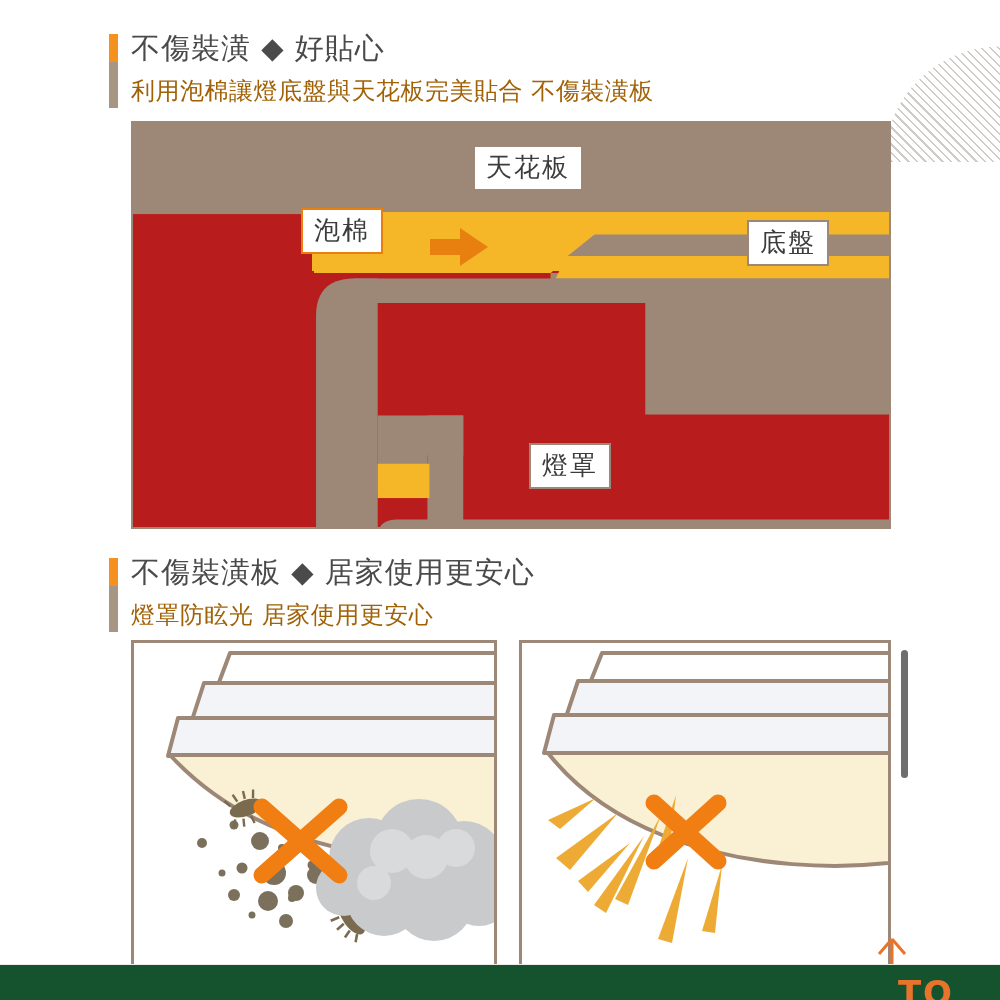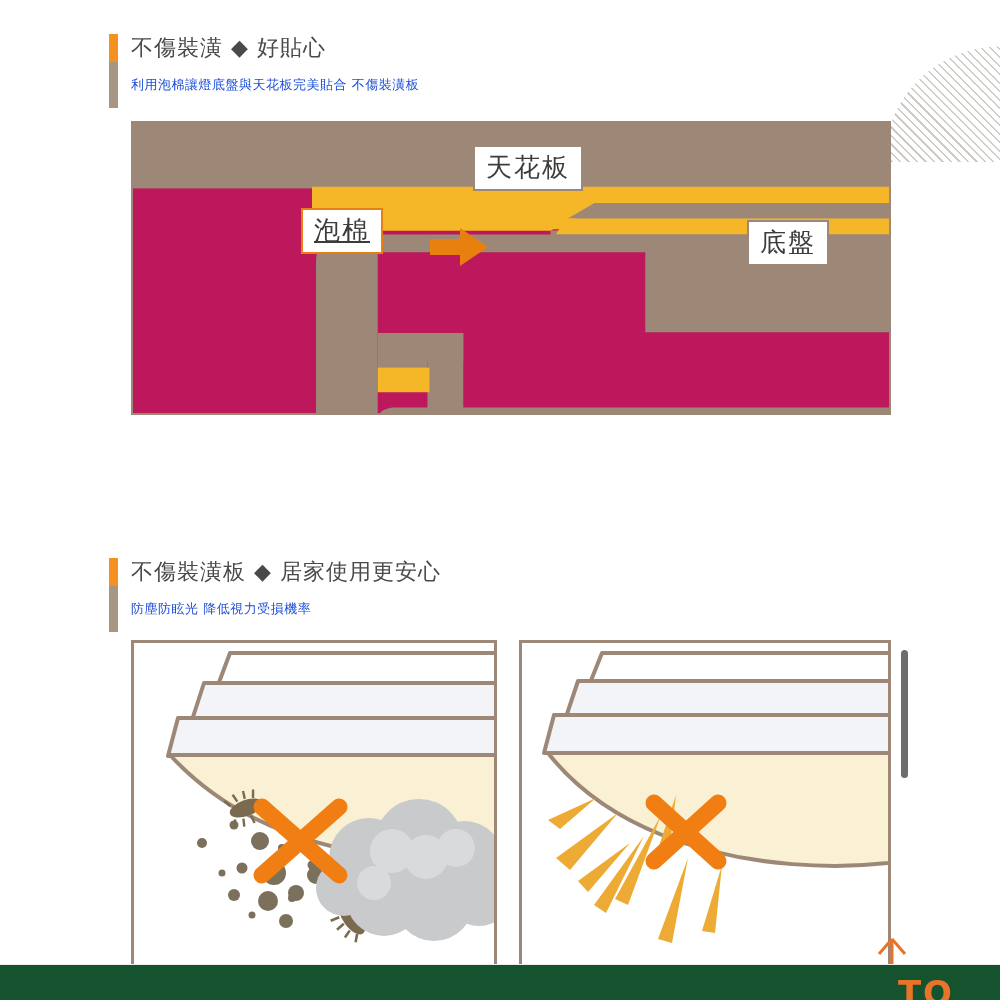--- a/index.html
+++ b/index.html
@@ -22,43 +22,43 @@
   }
 
   
   .section{ position:absolute; left:0; width:1000px; }
   .heading-wrap{ position:relative; padding-left:131px; }
   .accent-bar{
     position:absolute; left:109px; top:6px; width:9px; height:74px;
     background:linear-gradient(to bottom,#F5911E 0 38%, #A89685 38% 100%);
   }
   .h-title{
-    font-size:22px; line-height:40px; color:#4a4a4a; letter-spacing:1px;
+    font-size:29px; line-height:40px; color:#4a4a4a; letter-spacing:1px;
     font-weight:400; white-space:nowrap;
   }
   .h-sub{
-    font-size:13px; line-height:30px; color:#1d4ed8; letter-spacing:0.5px;
-    white-space:nowrap; margin-top:2px;
+    font-size:24px; line-height:30px; color:#a16207; letter-spacing:0.5px;
+    white-space:nowrap; margin-top:8px;
   }
 
   
   .frame{ position:absolute; overflow:hidden; }
 
   
-  #xsec{ left:131px; top:121px; width:760px; height:294px;
-         border:2px solid #9D8878; background:#be185d; }
+  #xsec{ left:131px; top:121px; width:760px; height:408px;
+         border:2px solid #9D8878; background:#b91c1c; }
   #xsec svg{ display:block; width:100%; height:100%; }
 
   
   .tag{
     position:absolute; background:#fff; border:2px solid #9D8878;
     color:#3c3c3c; font-size:26px; line-height:1; padding:7px 11px 9px;
     letter-spacing:2px; white-space:nowrap; z-index:5;
   }
-  .tag.orange{ border-color:#E8800F;text-decoration:underline; }
+  .tag.orange{ border-color:#E8800F; }
 
   
   .panel{ position:absolute; top:640px; width:366px; height:338px;
           border:3px solid #9D8878; background:#fff; overflow:hidden; }
   #panelL{ left:131px; }
   #panelR{ left:519px; width:372px; }
   .panel svg{ display:block; width:100%; height:100%; }
 
   
   .scrollbar-track{
@@ -321,21 +321,21 @@
 
     <svg style="position:absolute; left:297px; top:103px; width:60px; height:42px;" viewBox="0 0 60 42">
       <path d="M0,13 L30,13 L30,2 L58,21 L30,40 L30,29 L0,29 Z" fill="#E8800F"></path>
     </svg>
   </div>
 
   <div class="section" style="top:552px;">
     <div class="heading-wrap">
       <div class="accent-bar"></div>
       <div class="h-title">不傷裝潢板 ◆ 居家使用更安心</div>
-      <div class="h-sub">防塵防眩光  降低視力受損機率</div>
+      <div class="h-sub">燈罩防眩光  居家使用更安心</div>
     </div>
   </div>
 
   <div class="panel" id="panelL">
     <svg viewBox="0 0 360 332">
 
       <g stroke="#9D8878" stroke-width="4" stroke-linejoin="round">
         <path d="M96,10 L400,10 L400,42 L84,42 Z" fill="#ffffff"></path>
         <path d="M70,40 L400,40 L400,77 L58,77 Z" fill="#F2F4F7"></path>
         <path d="M44,75 L400,75 L400,113 L34,113 Z" fill="#F2F4F7"></path>

